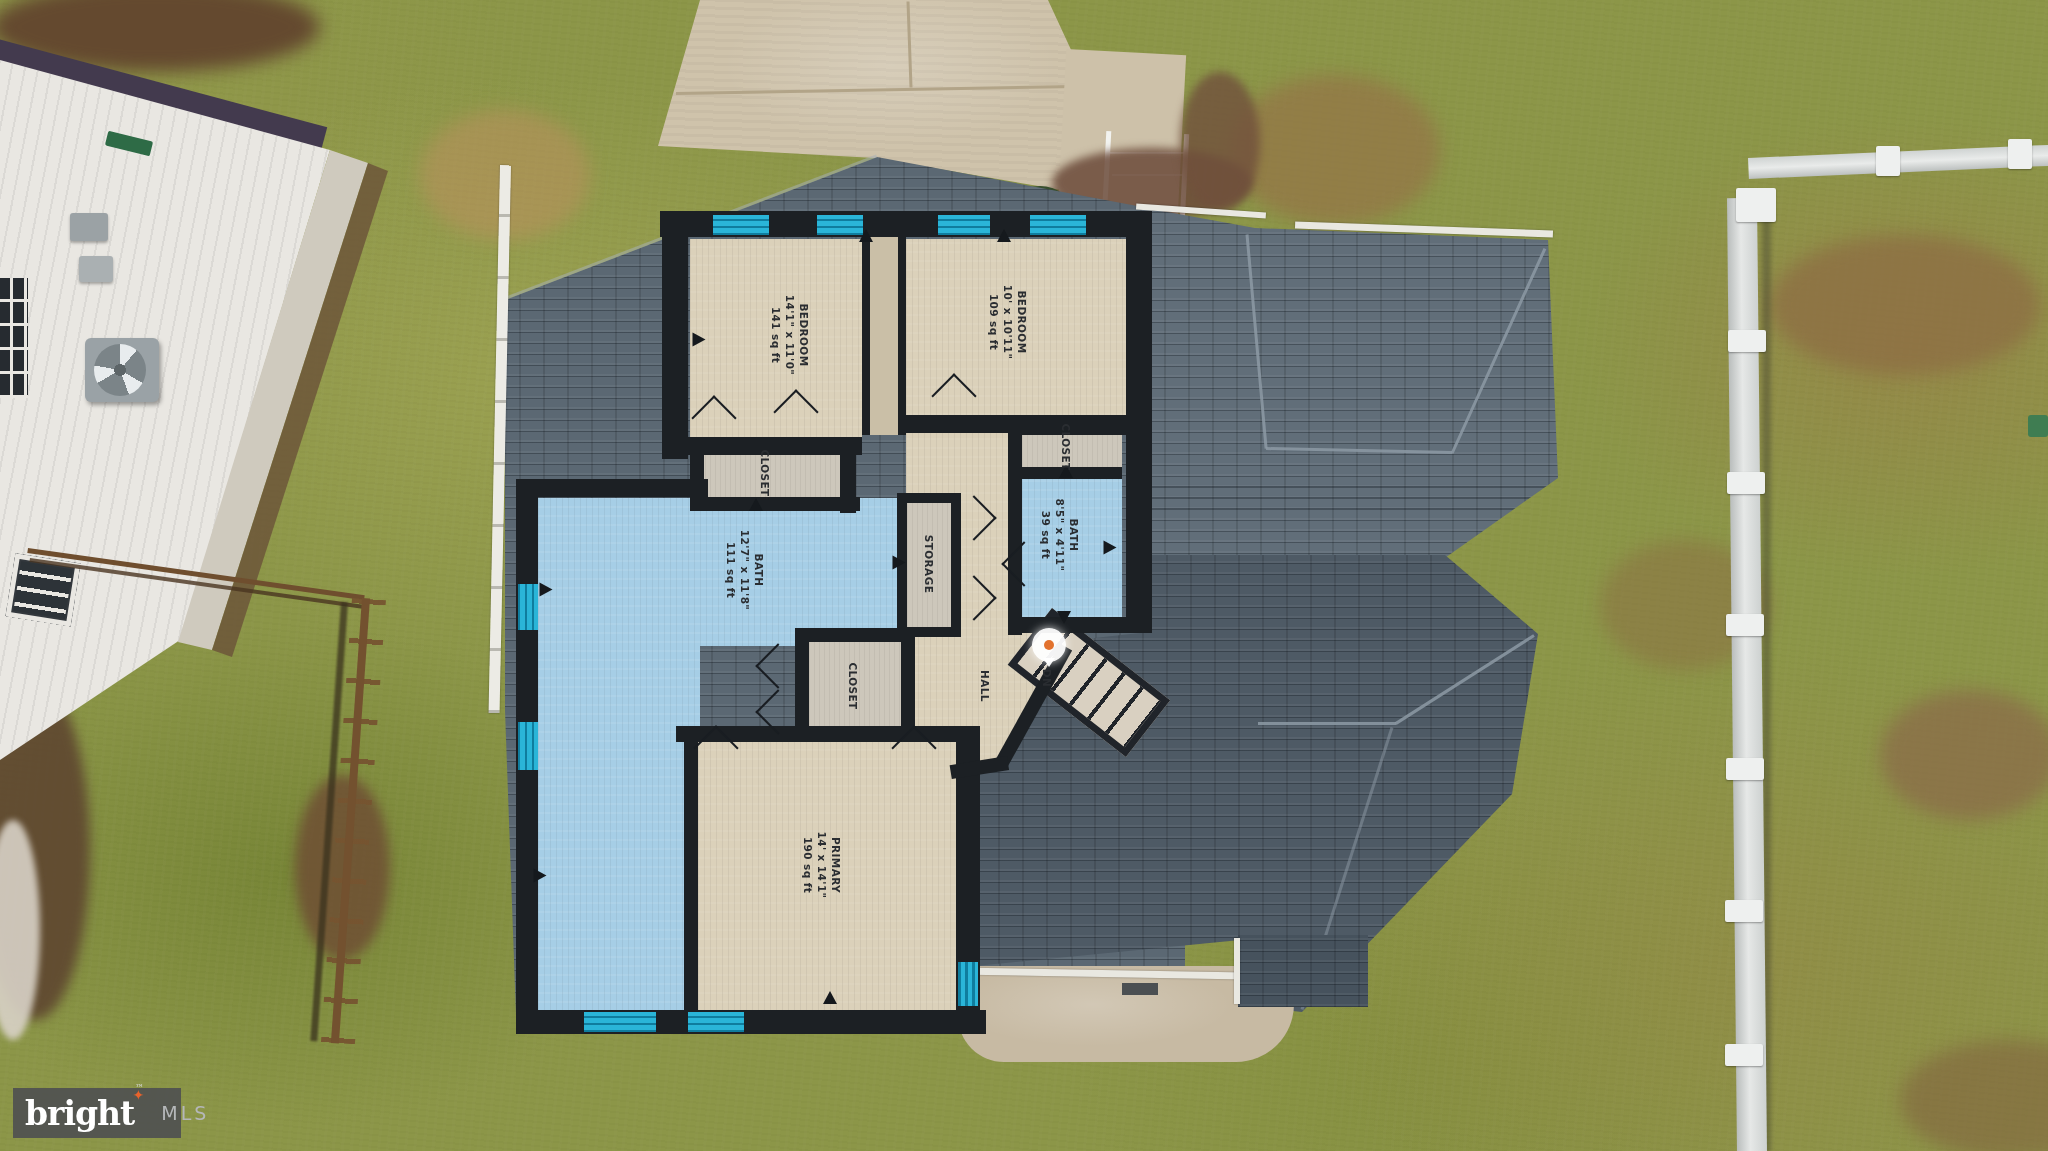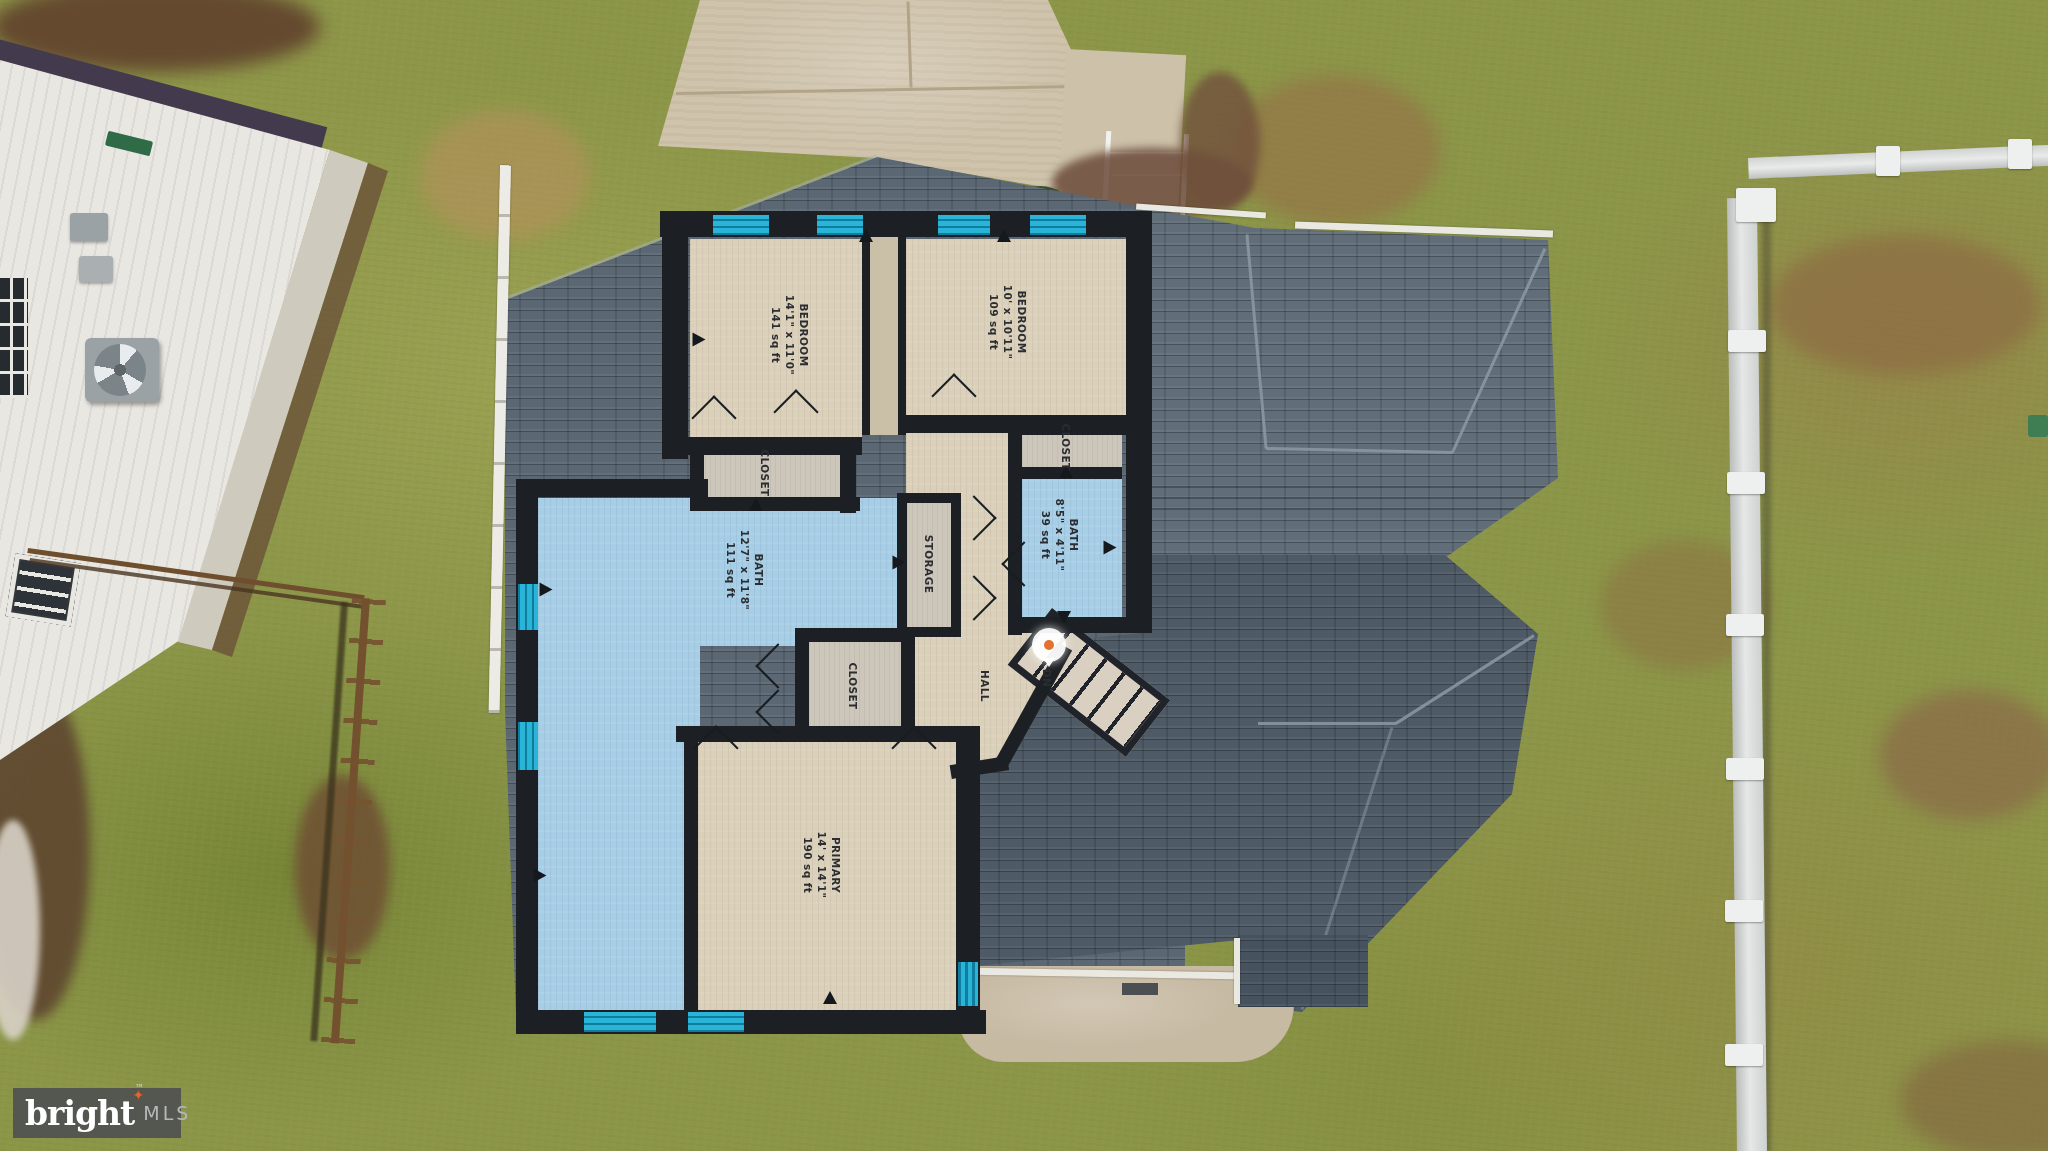--- a/index.html
+++ b/index.html
@@ -64,21 +64,21 @@
   #cam360:after{content:"";position:absolute;left:11px;top:30px;border:6px solid transparent;
     border-top:9px solid rgba(255,255,255,.95);}
   
   .post{position:absolute;background:#eef0ef;border-radius:2px;box-shadow:0 1px 2px rgba(0,0,0,.35);}
   
   #watermark{position:absolute;left:13px;top:1088px;width:168px;height:50px;
     background:rgba(76,77,81,.88);display:flex;align-items:center;padding-left:12px;box-sizing:border-box;z-index:50;}
   #watermark .brand{font:700 33px "DejaVu Serif",serif;color:#fff;letter-spacing:-1px;position:relative;}
   #watermark .star{position:absolute;right:-2px;top:-7px;color:#e8632c;font-size:14px;font-family:"DejaVu Sans",sans-serif;}
   #watermark .tm{color:#d8d8d8;font-size:8px;vertical-align:top;position:relative;top:-12px;left:1px;}
-  #watermark .mls{font:400 19px "DejaVu Sans",sans-serif;color:#b5b7b9;letter-spacing:3px;margin-left:2px;}
+  #watermark .mls{font:400 19px "DejaVu Sans",sans-serif;color:#b5b7b9;letter-spacing:3px;margin-left:20px;}
 </style>
 </head>
 <body>
 
 <div id="scene">
 
   <div id="grass"></div>
   <div id="grass-noise"></div>
 
   <div class="patch" style="left:-10px;top:-18px;width:330px;height:90px;background:#64492f;"></div>

